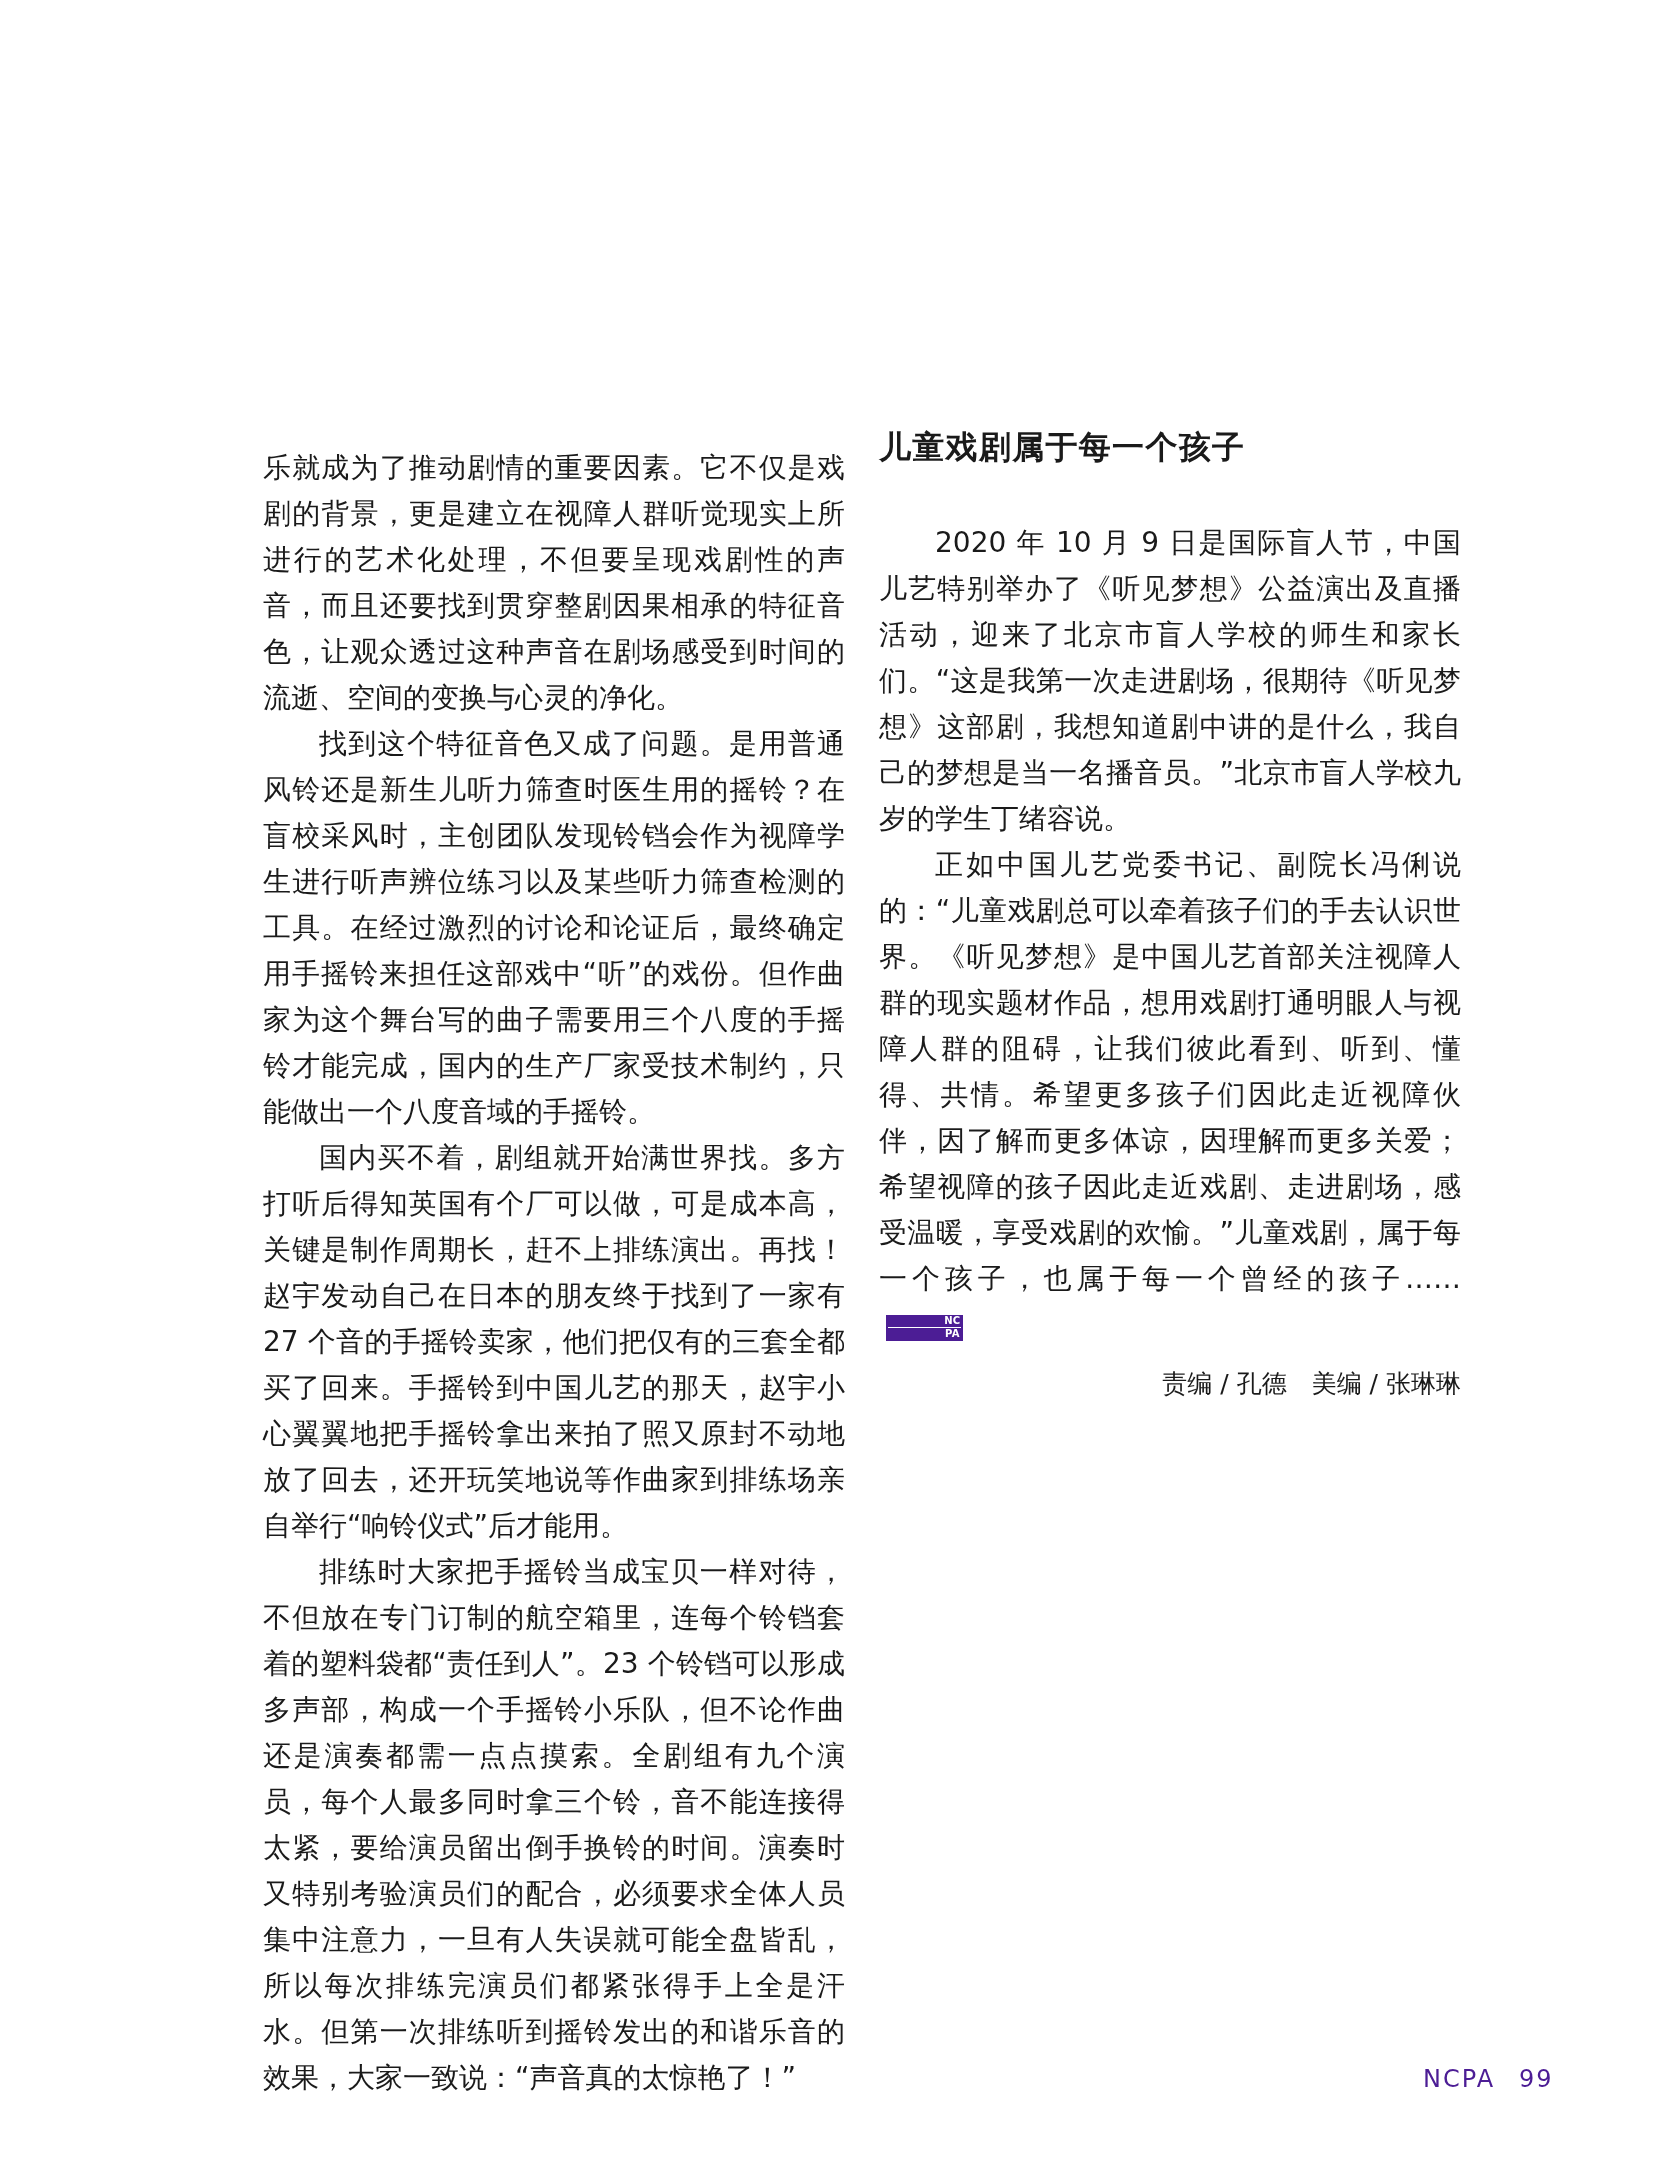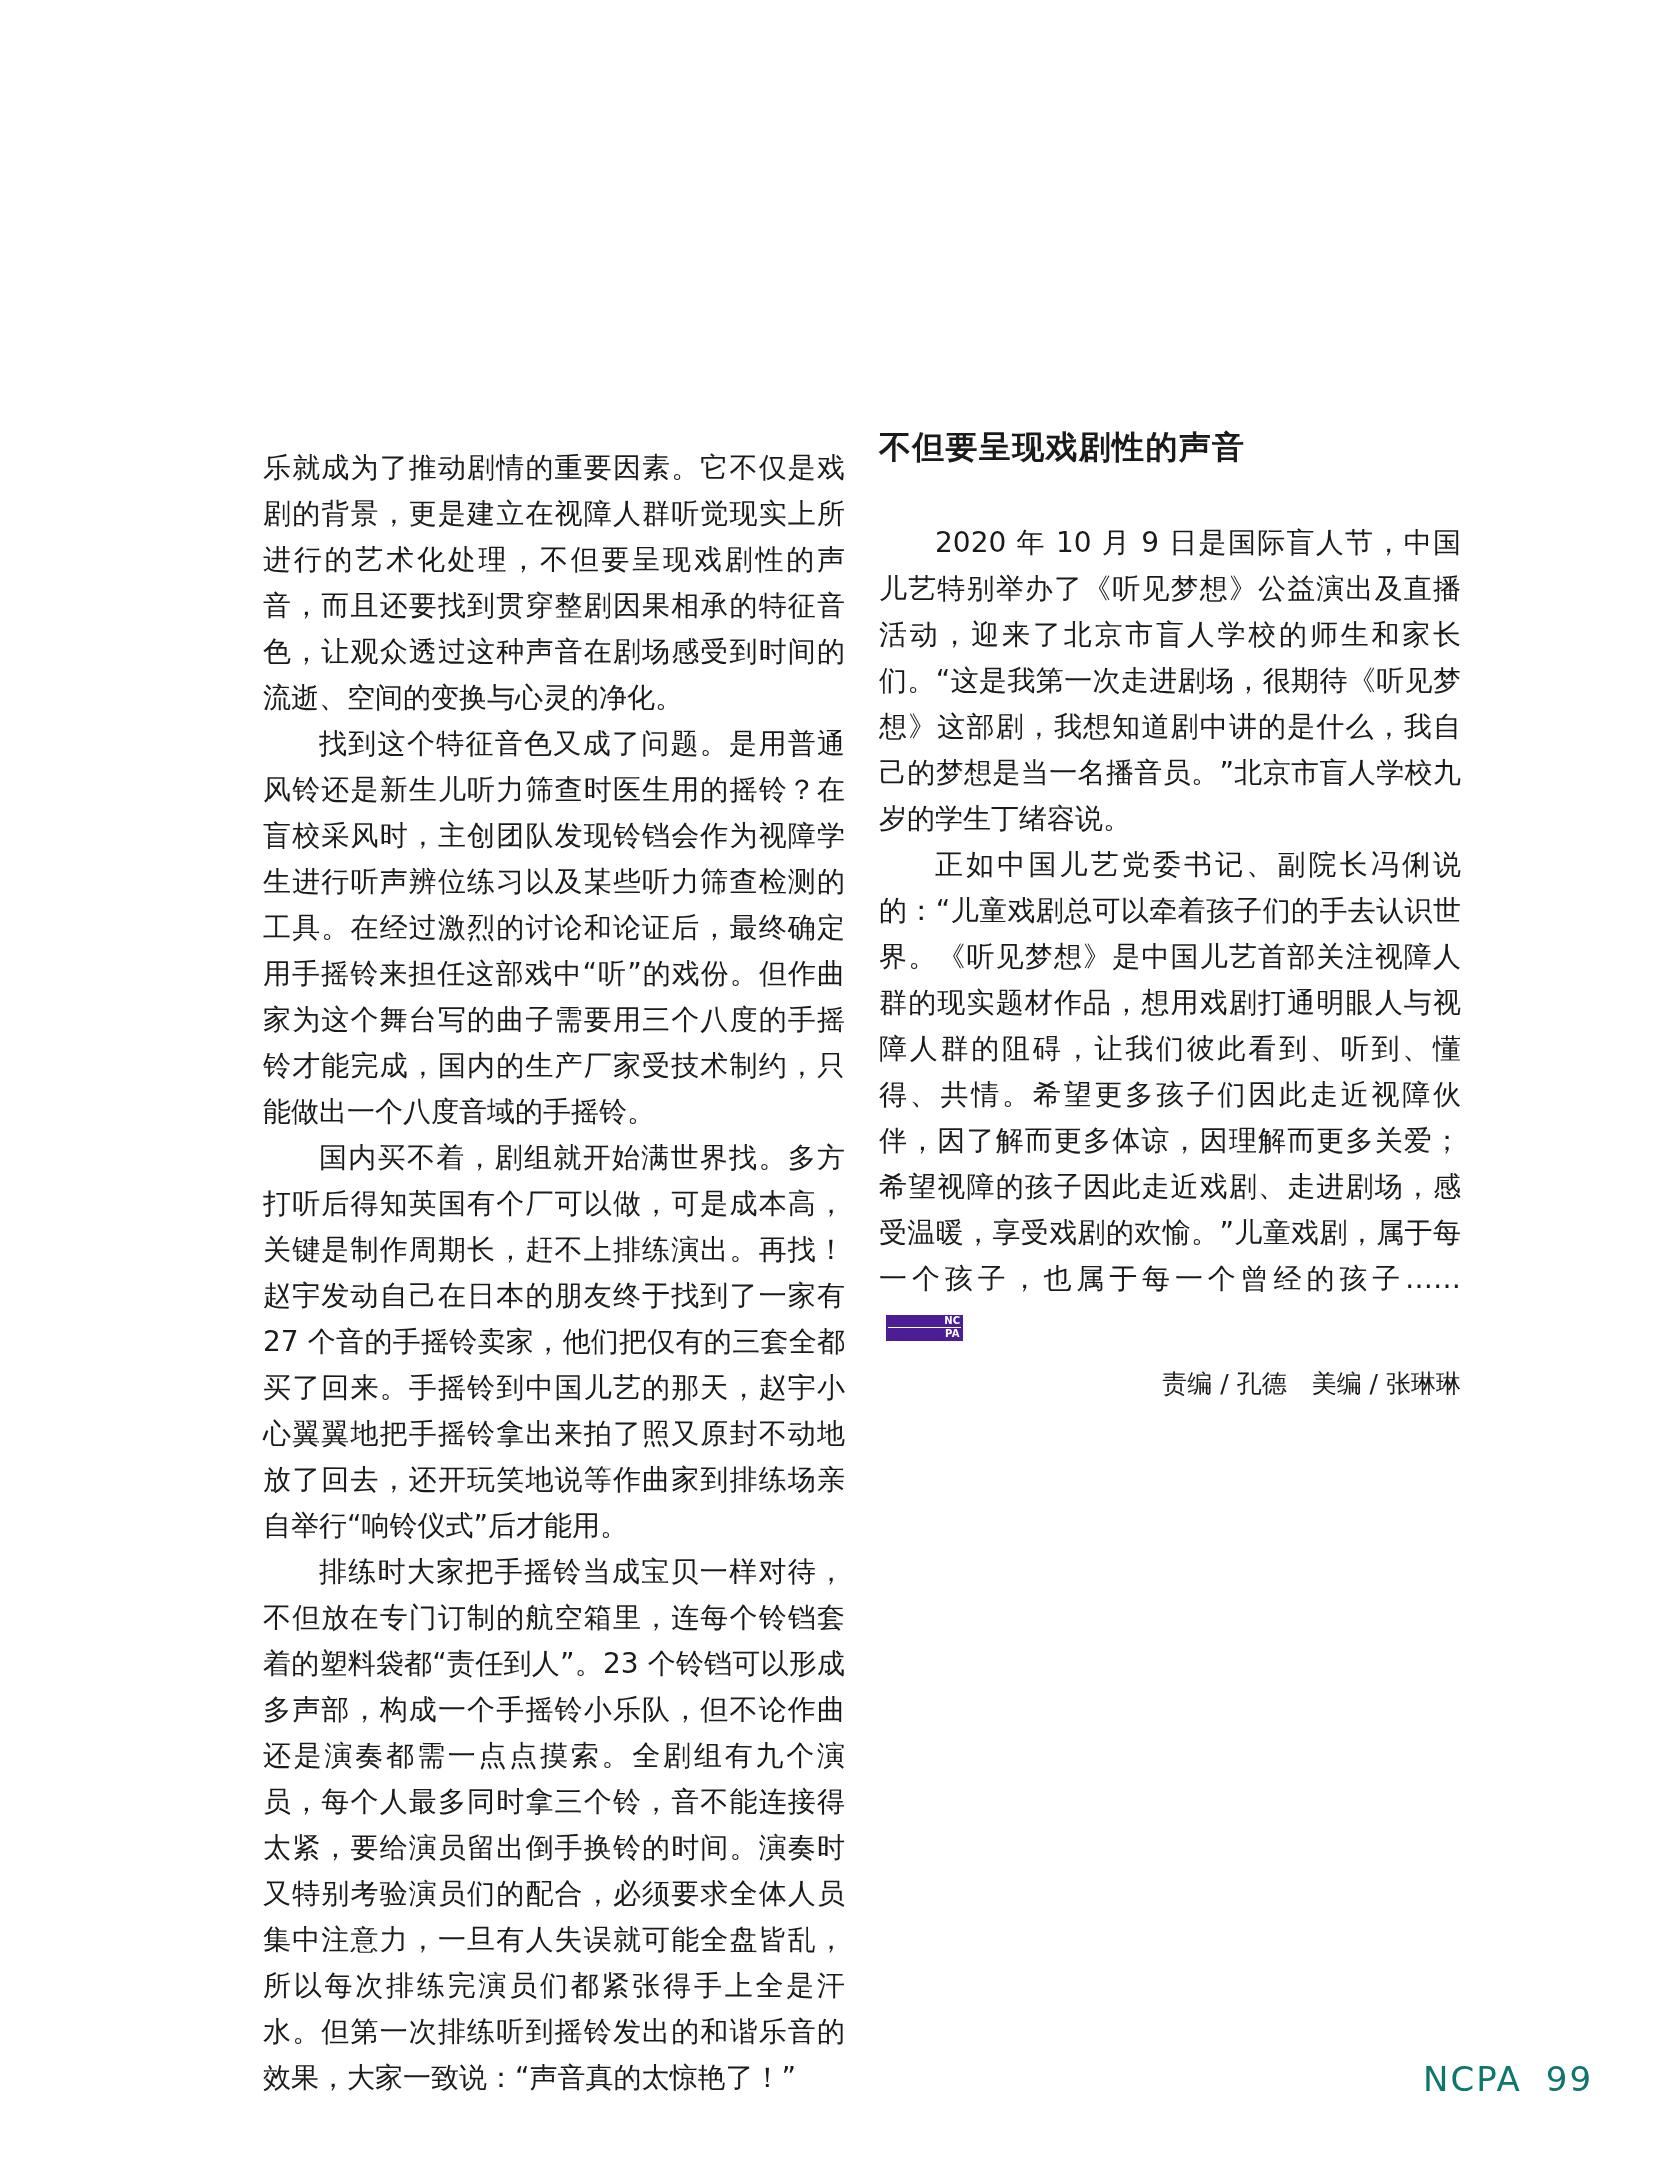--- a/index.html
+++ b/index.html
@@ -55,44 +55,44 @@
     font-size: 25px;
     line-height: 33px;
     text-align: right;
     text-indent: 0;
   }
 
   .footer {
     position: absolute;
     left: 1423px;
     top: 2060px;
-    font-size: 34px;
+    font-size: 24px;
     line-height: 38px;
     letter-spacing: 2px;
-    color: #0f766e;
+    color: #4c1d95;
     white-space: nowrap;
   }
   .footer-gap { display: inline-block; width: 24px; }
 </style>
 </head>
 <body>
 
 <div class="page">
 
   <div class="col col-left">
     <div class="body-text">
         <p class="body-par">乐就成为了推动剧情的重要因素。它不仅是戏剧的背景，更是建立在视障人群听觉现实上所进行的艺术化处理，不但要呈现戏剧性的声音，而且还要找到贯穿整剧因果相承的特征音色，让观众透过这种声音在剧场感受到时间的流逝、空间的变换与心灵的净化。</p>
         <p class="body-par">找到这个特征音色又成了问题。是用普通风铃还是新生儿听力筛查时医生用的摇铃？在盲校采风时，主创团队发现铃铛会作为视障学生进行听声辨位练习以及某些听力筛查检测的工具。在经过激烈的讨论和论证后，最终确定用手摇铃来担任这部戏中“听”的戏份。但作曲家为这个舞台写的曲子需要用三个八度的手摇铃才能完成，国内的生产厂家受技术制约，只能做出一个八度音域的手摇铃。</p>
         <p class="body-par">国内买不着，剧组就开始满世界找。多方打听后得知英国有个厂可以做，可是成本高，关键是制作周期长，赶不上排练演出。再找！赵宇发动自己在日本的朋友终于找到了一家有 27 个音的手摇铃卖家，他们把仅有的三套全都买了回来。手摇铃到中国儿艺的那天，赵宇小心翼翼地把手摇铃拿出来拍了照又原封不动地放了回去，还开玩笑地说等作曲家到排练场亲自举行“响铃仪式”后才能用。</p>
         <p class="body-par">排练时大家把手摇铃当成宝贝一样对待，不但放在专门订制的航空箱里，连每个铃铛套着的塑料袋都“责任到人”。23 个铃铛可以形成多声部，构成一个手摇铃小乐队，但不论作曲还是演奏都需一点点摸索。全剧组有九个演员，每个人最多同时拿三个铃，音不能连接得太紧，要给演员留出倒手换铃的时间。演奏时又特别考验演员们的配合，必须要求全体人员集中注意力，一旦有人失误就可能全盘皆乱，所以每次排练完演员们都紧张得手上全是汗水。但第一次排练听到摇铃发出的和谐乐音的效果，大家一致说：“声音真的太惊艳了！”</p>
       </div>
   </div>
 
   <div class="col col-right">
-    <h2 class="heading">不但要呈现戏剧性的声音</h2>
+    <h2 class="heading">儿童戏剧属于每一个孩子</h2>
 
     <div class="body-text">
         <p class="body-par">2020 年 10 月 9 日是国际盲人节，中国儿艺特别举办了《听见梦想》公益演出及直播活动，迎来了北京市盲人学校的师生和家长们。“这是我第一次走进剧场，很期待《听见梦想》这部剧，我想知道剧中讲的是什么，我自己的梦想是当一名播音员。”北京市盲人学校九岁的学生丁绪容说。</p>
       </div>
 
     <p class="body-par"><span>正如中国儿艺党委书记、副院长冯俐说的：“儿童戏剧总可以牵着孩子们的手去认识世界。《听见梦想》是中国儿艺首部关注视障人群的现实题材作品，想用戏剧打通明眼人与视障人群的阻碍，让我们彼此看到、听到、懂得、共情。希望更多孩子们因此走近视障伙伴，因了解而更多体谅，因理解而更多关爱；希望视障的孩子因此走近戏剧、走进剧场，感受温暖，享受戏剧的欢愉。”儿童戏剧，属于每一个孩子，也属于每一个曾经的孩子……</span><span class="endmark"><span class="endmark-line u">NC</span><span class="endmark-line">PA</span></span></p>
 
     <p class="credits">责编 / 孔德　美编 / 张琳琳</p>
   </div>
 

